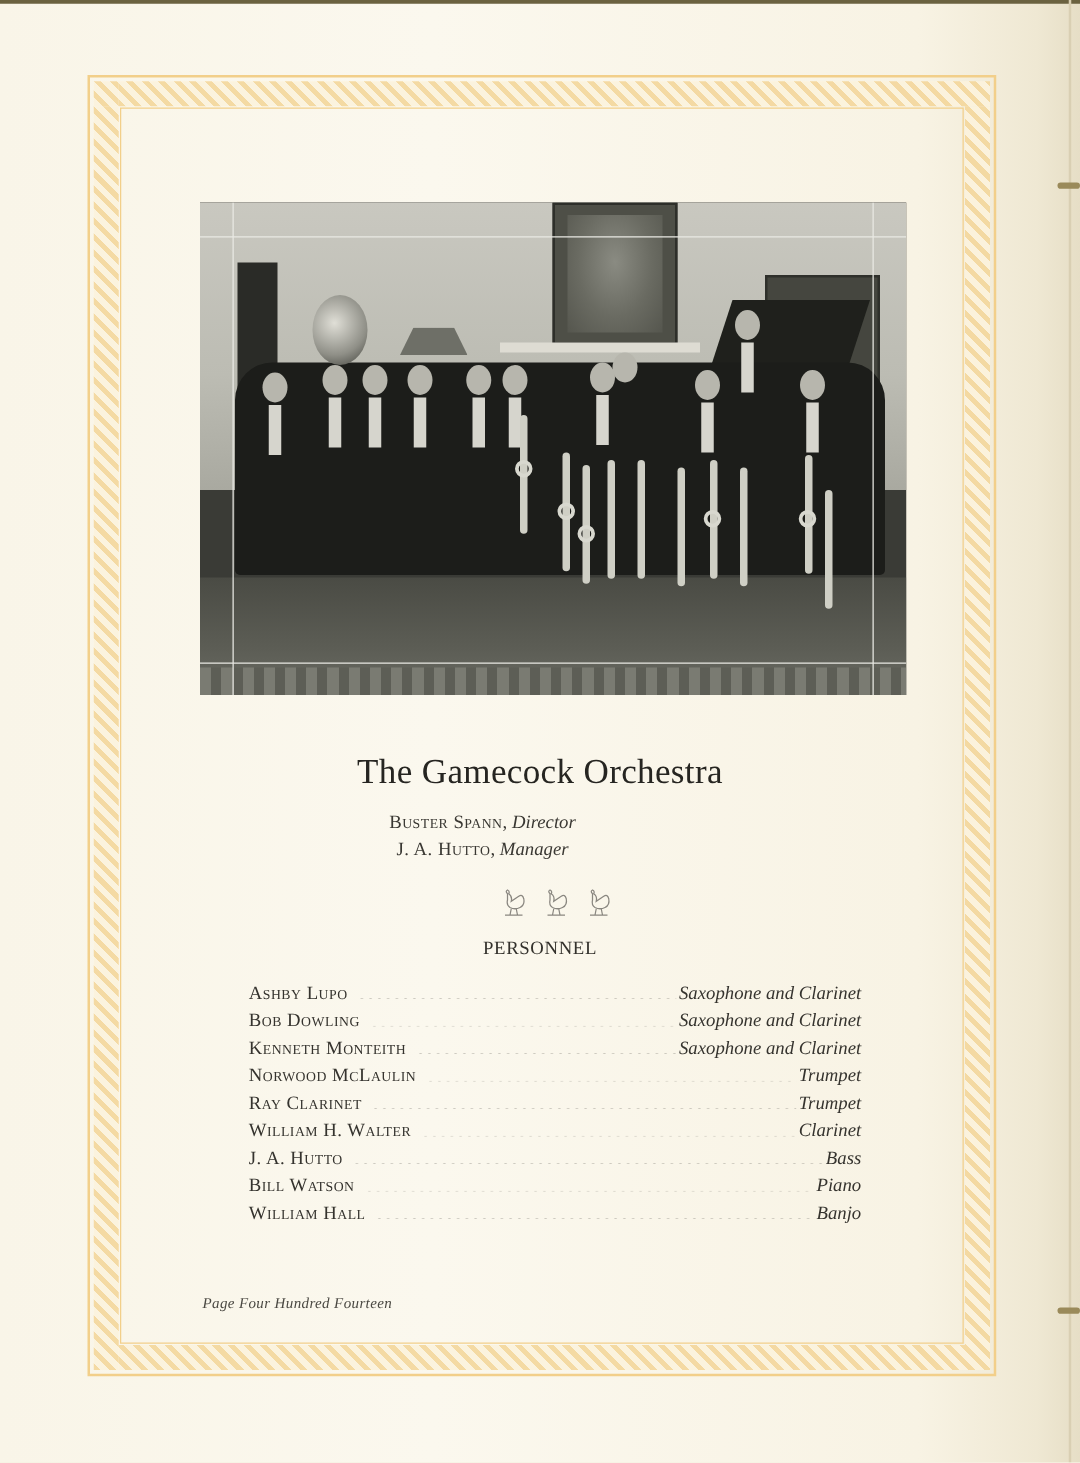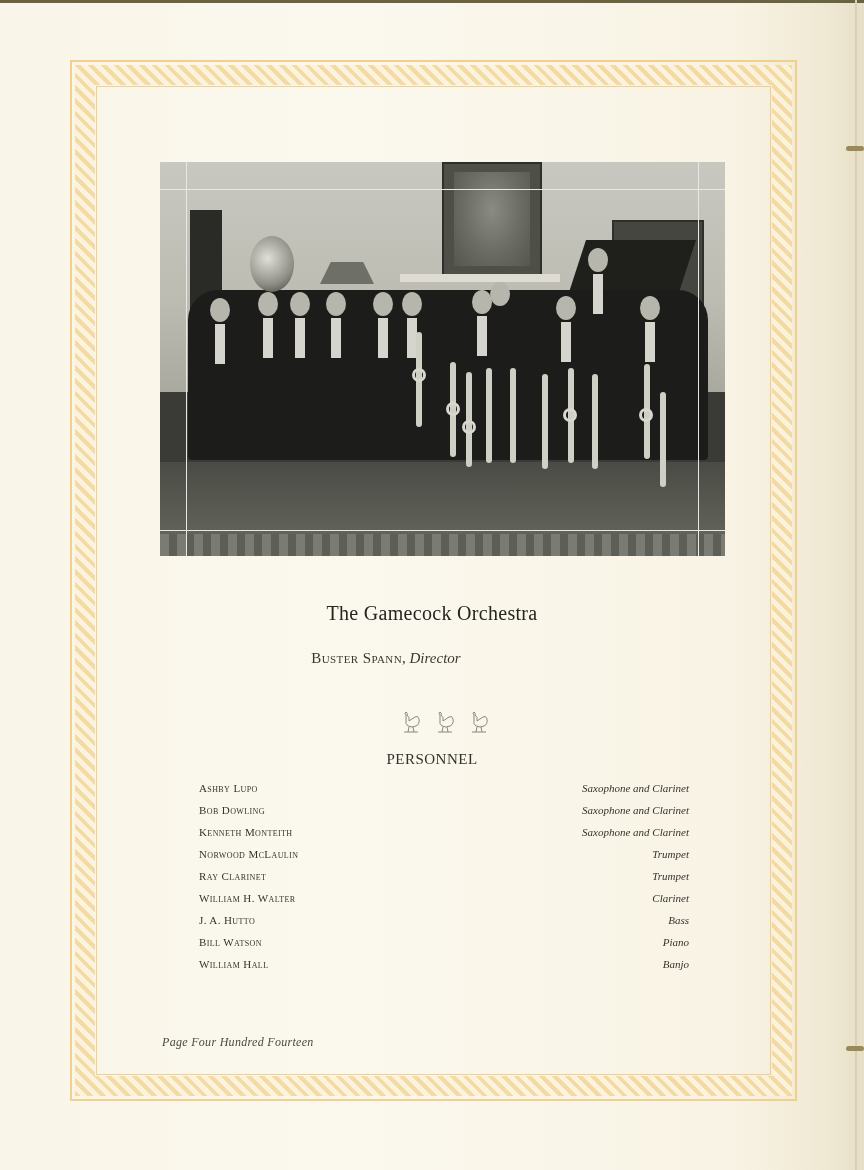--- a/index.html
+++ b/index.html
@@ -103,21 +103,21 @@
     border-radius: 50%; background: radial-gradient(circle at 40% 40%, #e0dfd7 0%, #8f8f87 60%, #3e3f39 100%);
   }
   .photo .lamp {
     position: absolute; left: 160px; top: 100px; width: 54px; height: 22px;
     background: #6e6f67; clip-path: polygon(20% 0, 80% 0, 100% 100%, 0 100%);
   }
 
   
   .title {
     position: absolute; left: 0; top: 602px; width: 864px; text-align: center;
-    font-size: 20px; letter-spacing: 0.3px; color: #262521;
+    font-size: 28px; letter-spacing: 0.3px; color: #262521;
   }
   .role-line {
     position: absolute; left: 0; width: 772px; text-align: center;
     font-size: 15px; color: #3a3833;
   }
   .role-line.l1 { top: 650px; }
   .role-line.l2 { top: 672px; }
   .sc { font-variant: small-caps; letter-spacing: 0.4px; }
   .it { font-style: italic; }
 
@@ -129,21 +129,21 @@
 
   .personnel-heading {
     position: absolute; left: 0; top: 751px; width: 864px; text-align: center;
     font-size: 15px; letter-spacing: 0.5px; color: #33312c;
   }
 
   .roster {
     position: absolute; left: 199px; top: 782px; width: 490px;
   }
   .roster-row {
-    display: flex; align-items: flex-start; height: 22px; font-size: 11px; color: #35332e;
+    display: flex; align-items: flex-end; height: 22px; font-size: 15px; color: #35332e;
   }
   .roster-row .name { font-variant: small-caps; letter-spacing: 0.4px; white-space: nowrap; }
   .roster-row .dots {
     flex: 1; margin: 0 2px 0 8px; height: 1px; align-self: flex-end; margin-bottom: 5px;
     background-image: radial-gradient(circle, #8e8b82 0.8px, transparent 1px);
     background-size: 7px 3px; background-repeat: repeat-x;
   }
   .roster-row .instrument { font-style: italic; white-space: nowrap; }
 
   .page-footer {
@@ -220,20 +220,23 @@
     <div class="line-h" style="top:368px"></div>
     <div class="line-v" style="left:26px"></div>
     <div class="line-v" style="left:538px"></div>
   </div>
 
   <div class="title">The Gamecock Orchestra</div>
 
   <div class="role-line l1">
     <span class="sc">Buster Spann</span><span>, </span><span class="it">Director</span>
   </div>
+  <div class="role-line l2">
+    <span class="sc">J. A. Hutto</span><span>, </span><span class="it">Manager</span>
+  </div>
 
   <div class="ornament">
     <svg viewBox="0 0 22 24">
       <path d="M6 4 Q4 2 6 1 Q8 2 7 4 Q10 6 9 10 Q12 8 15 6 Q18 4 19 8 Q20 13 16 15 Q12 17 8 15 Q5 13 6 9 Z" fill="none" stroke="#8a8780" stroke-width="1"></path>
       <path d="M9 16 L8 21 M13 16 L14 21 M4 21 L18 21" stroke="#8a8780" stroke-width="1"></path>
     </svg>
     <svg viewBox="0 0 22 24">
       <path d="M6 4 Q4 2 6 1 Q8 2 7 4 Q10 6 9 10 Q12 8 15 6 Q18 4 19 8 Q20 13 16 15 Q12 17 8 15 Q5 13 6 9 Z" fill="none" stroke="#8a8780" stroke-width="1"></path>
       <path d="M9 16 L8 21 M13 16 L14 21 M4 21 L18 21" stroke="#8a8780" stroke-width="1"></path>
     </svg>

